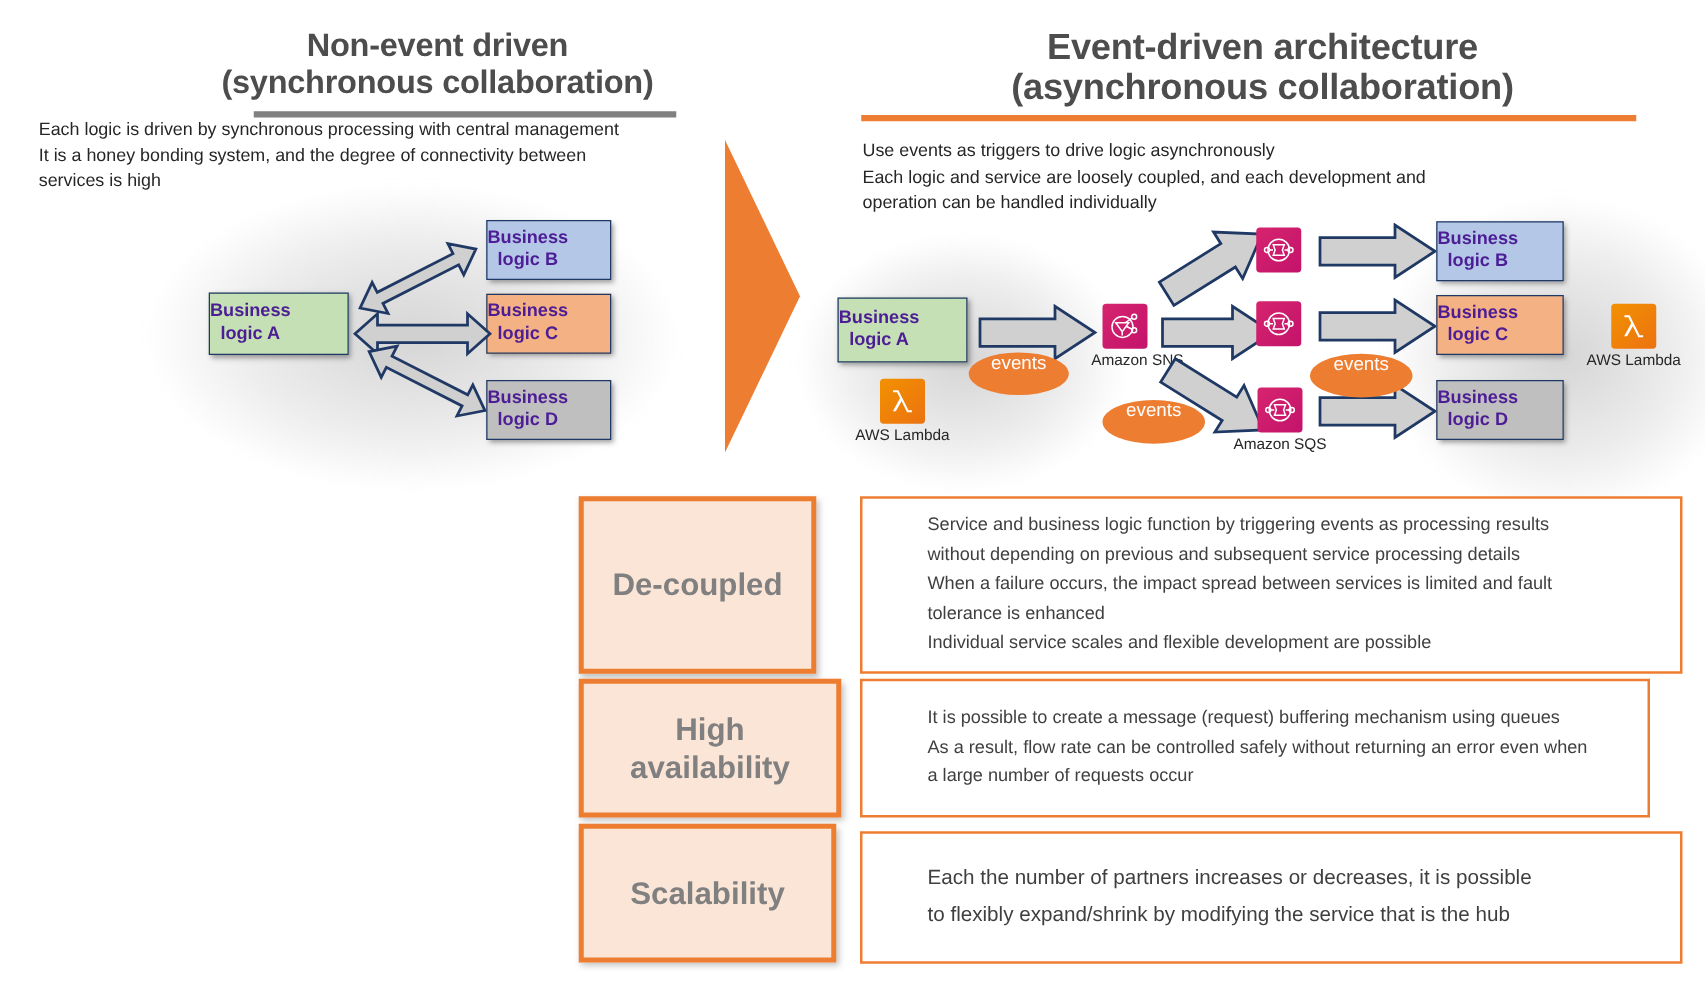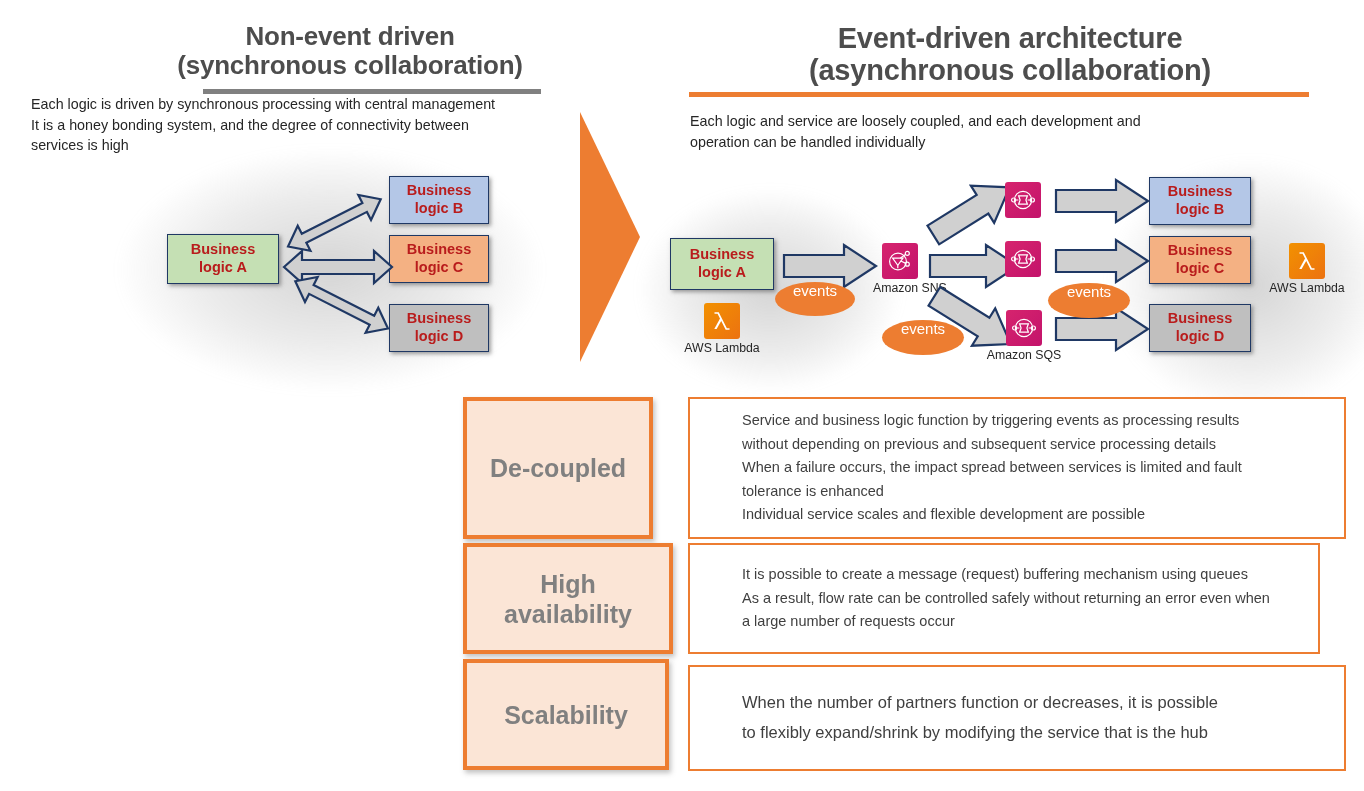--- a/index.html
+++ b/index.html
@@ -30,23 +30,23 @@
   .halo{
     border-radius:50%;
     background:radial-gradient(ellipse at center, rgba(150,150,150,.40) 0%, rgba(170,170,170,.22) 45%, rgba(255,255,255,0) 72%);
     filter:blur(6px);pointer-events:none;
   }
 
   
   .lbox{
     border:1.6px solid #1f3864;
     box-sizing:border-box;
-    display:flex;align-items:center;justify-content:center;
+    display:flex;align-items:center;justify-content:flex-start;
     text-align:center;font-weight:bold;font-size:14.5px;
-    color:#b91c1c;line-height:1.22;
+    color:#4c1d95;line-height:1.22;
     box-shadow:2px 2px 4px rgba(80,80,80,.55);
   }
   .lbox span{display:block;}
   .c-green{background:#c5e0b4;}
   .c-blue{background:#b4c7e7;}
   .c-orange{background:#f4b183;}
   .c-gray{background:#bfbfbf;}
 
   
   .svc{position:absolute;}
@@ -151,20 +151,21 @@
     <polygon points="5,2 65,127 5,252" fill="#ed7d31"></polygon>
   </svg>
 
   <div class="abs hdr hdr-right">
     <div>Event-driven architecture</div>
     <div>(asynchronous collaboration)</div>
   </div>
   <div class="abs rule rule-orange" style="left:689px;top:92px;width:620px;"></div>
 
   <div class="abs body-text" style="left:690px;top:111px;width:630px;">
+    <div>Use events as triggers to drive logic asynchronously</div>
     <div>Each logic and service are loosely coupled, and each development and</div>
     <div>operation can be handled individually</div>
   </div>
 
   <div class="abs halo" style="left:640px;top:190px;width:260px;height:200px;"></div>
   <div class="abs halo" style="left:1110px;top:160px;width:280px;height:250px;"></div>
 
   <div class="abs lbox c-green" style="left:670px;top:238px;width:104px;height:52px;">
     <div>
       <span>Business</span>
@@ -321,17 +322,17 @@
   <div class="abs feat-desc d2" style="left:688px;top:543px;width:632px;height:111px;">
     <div class="line">It is possible to create a message (request) buffering mechanism using queues</div>
     <div class="line">As a result, flow rate can be controlled safely without returning an error even when</div>
     <div class="line">a large number of requests occur</div>
   </div>
 
   <div class="abs feat-label" style="left:463px;top:659px;width:206px;height:111px;">
     <span>Scalability</span>
   </div>
   <div class="abs feat-desc d3" style="left:688px;top:665px;width:658px;height:106px;">
-    <div class="line">When the number of partners function or decreases, it is possible</div>
+    <div class="line">Each the number of partners increases or decreases, it is possible</div>
     <div class="line">to flexibly expand/shrink by modifying the service that is the hub</div>
   </div>
 
 </div>
 
 </body></html>

